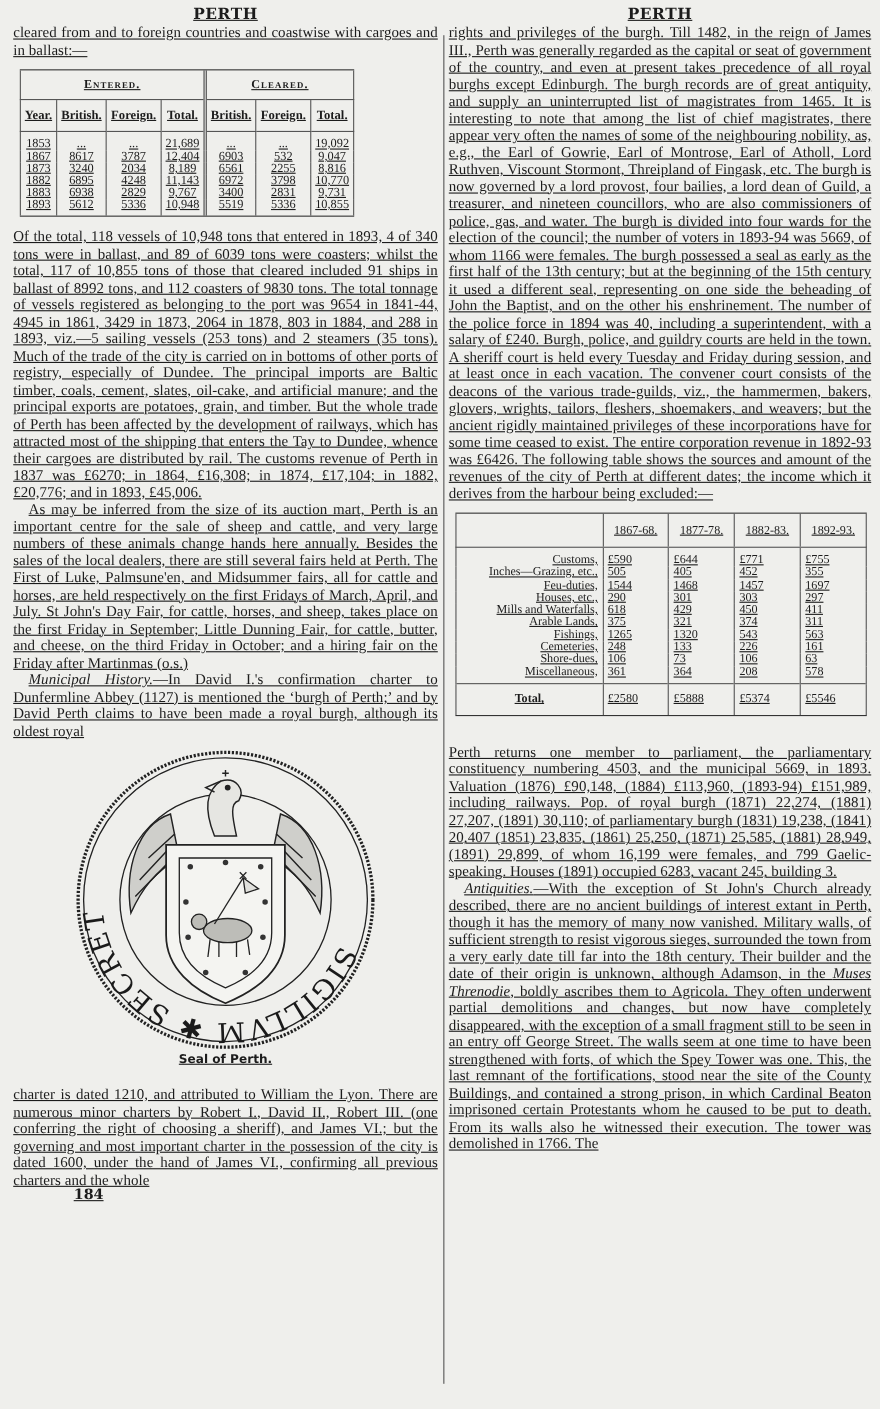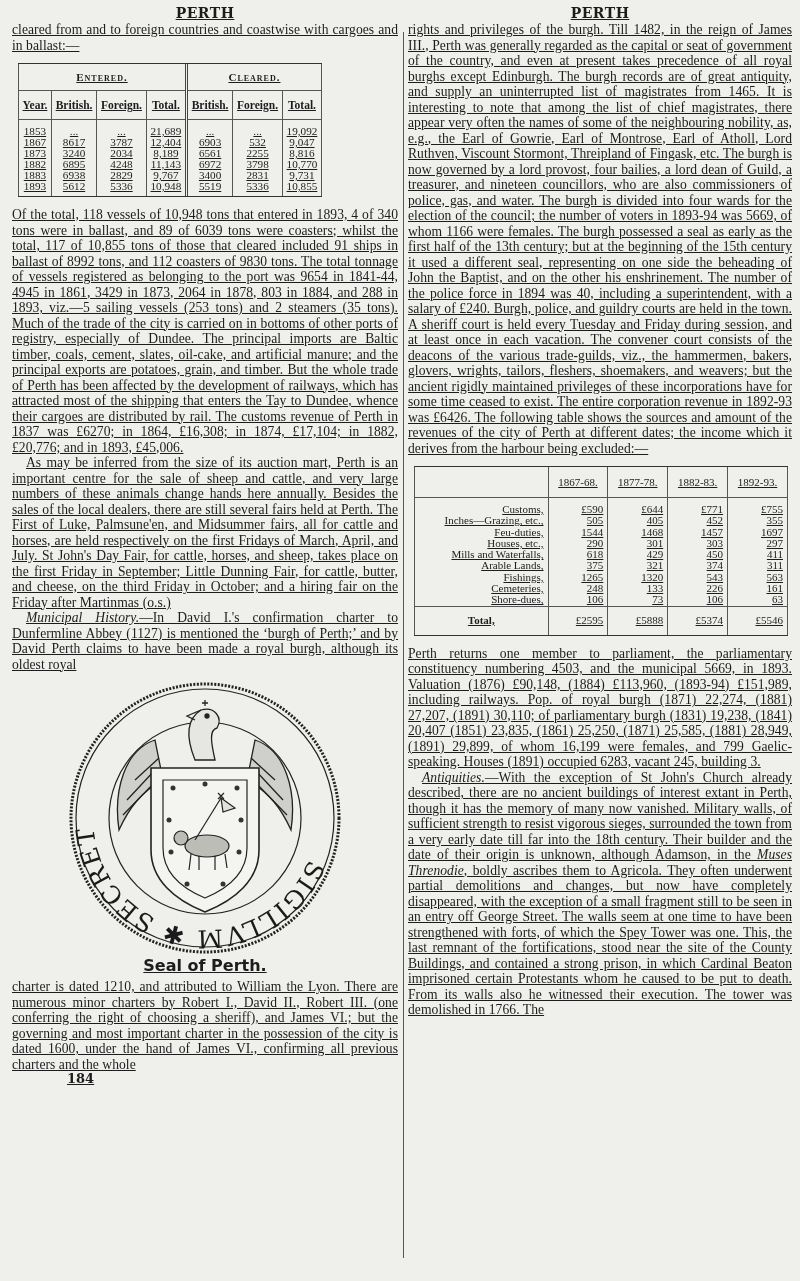--- a/index.html
+++ b/index.html
@@ -34,34 +34,34 @@
   .ship th:first-child, .ship td:first-child { border-left: 1px solid #555; }
   .ship tr > *:last-child { border-right: 1px solid #555; }
   .ship .grp th { font-variant: small-caps; letter-spacing: 1px; font-size: 11px; height: 26px; border-bottom: 1px solid #555; }
   .ship .hdr th { height: 28px; border-bottom: 1px solid #555; font-size: 11.5px; }
   .ship td { text-align: center; line-height: 11px; font-size: 11.2px; }
   .ship td.num { }
   .ship .dbl { border-left: 3px double #444 !important; }
   .ship tr.first td { padding-top: 6px; }
   .ship tr.last td { padding-bottom: 4px; }
   
-  .rev-wrap { margin: 10px 0 10px 6px; width: 374px; border-top: 1.5px solid #333; border-bottom: 1.5px solid #333; }
+  .rev-wrap { margin: 10px 0 25px 6px; width: 374px; border-top: 1.5px solid #333; border-bottom: 1.5px solid #333; }
   .rev { width: 100%; font-size: 11px; }
   .rev th, .rev td { border-left: 1px solid #555; padding: 0 4px; }
   .rev tr > *:last-child { border-right: 1px solid #555; }
   .rev thead th { height: 30px; font-weight: normal; font-size: 11px; border-bottom: 1px solid #555; }
-  .rev td { line-height: 11.3px; font-size: 11px; text-align: right; }
+  .rev td { line-height: 11.3px; font-size: 11px; text-align: left; }
   .rev td.lbl { text-align: right; white-space: nowrap; }
   .rev tr.first td { padding-top: 6px; }
   .rev tr.lastrow td { padding-bottom: 4px; }
   .rev tr.total td { border-top: 1px solid #555; height: 28px; }
   .rev tr.total td.lbl { text-align: center; font-weight: bold; }
   
   .seal { display: block; margin: 8px auto 0 auto; width: 300px; height: 276px; }
-  .caption { text-align: center; font-size: 16px; font-weight: bold; margin: 0 0 4px 0; font-family: "DejaVu Sans", sans-serif; }
+  .caption { text-align: center; font-size: 11px; font-weight: bold; margin: 0 0 18px 0; font-family: "DejaVu Sans", sans-serif; }
   .folio { font-size: 13px; font-weight: bold; padding-left: 55px; margin-top: -1px; }
 </style>
 </head>
 <body>
 
 <div class="page">
   <div class="col-rule"></div>
 
   <div class="col left">
     <div class="running-head">PERTH</div>
@@ -272,23 +272,30 @@
               <td>226</td>
               <td>161</td>
             </tr>
             <tr>
               <td class="lbl">Shore-dues,</td>
               <td>106</td>
               <td>73</td>
               <td>106</td>
               <td>63</td>
             </tr>
+            <tr class=" lastrow">
+              <td class="lbl">Miscellaneous,</td>
+              <td>361</td>
+              <td>364</td>
+              <td>208</td>
+              <td>578</td>
+            </tr>
             <tr class="total">
               <td class="lbl">Total,</td>
-              <td>£2595</td>
+              <td>£2580</td>
               <td>£5888</td>
               <td>£5374</td>
               <td>£5546</td>
             </tr>
           </tbody>
       </table>
     </div>
 
     <p class="txt">Perth returns one member to parliament, the parliamentary constituency numbering 4503, and the municipal 5669, in 1893.  Valuation (1876) £90,148, (1884) £113,960, (1893-94) £151,989, including railways.  Pop. of royal burgh (1871) 22,274, (1881) 27,207, (1891) 30,110; of parliamentary burgh (1831) 19,238, (1841) 20,407 (1851) 23,835, (1861) 25,250, (1871) 25,585, (1881) 28,949, (1891) 29,899, of whom 16,199 were females, and 799 Gaelic-speaking.  Houses (1891) occupied 6283, vacant 245, building 3.</p>
     <p class="txt indent"><i class="sec">Antiquities.</i><span>—With the exception of St John's Church already described, there are no ancient buildings of interest extant in Perth, though it has the memory of many now vanished.  Military walls, of sufficient strength to resist vigorous sieges, surrounded the town from a very early date till far into the 18th century.  Their builder and the date of their origin is unknown, although Adamson, in the </span><i>Muses Threnodie</i><span>, boldly ascribes them to Agricola.  They often underwent partial demolitions and changes, but now have completely disappeared, with the exception of a small fragment still to be seen in an entry off George Street.  The walls seem at one time to have been strengthened with forts, of which the Spey Tower was one.  This, the last remnant of the fortifications, stood near the site of the County Buildings, and contained a strong prison, in which Cardinal Beaton imprisoned certain Protestants whom he caused to be put to death.  From its walls also he witnessed their execution.  The tower was demolished in 1766.  The</span></p>

